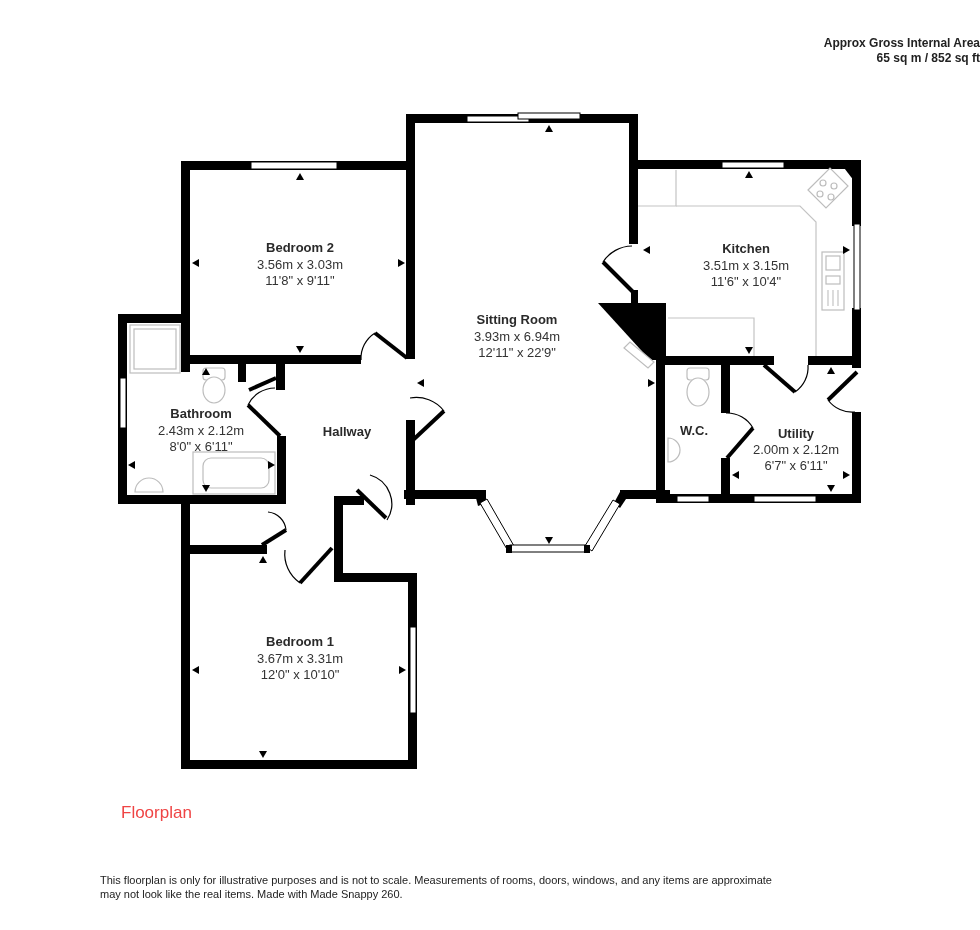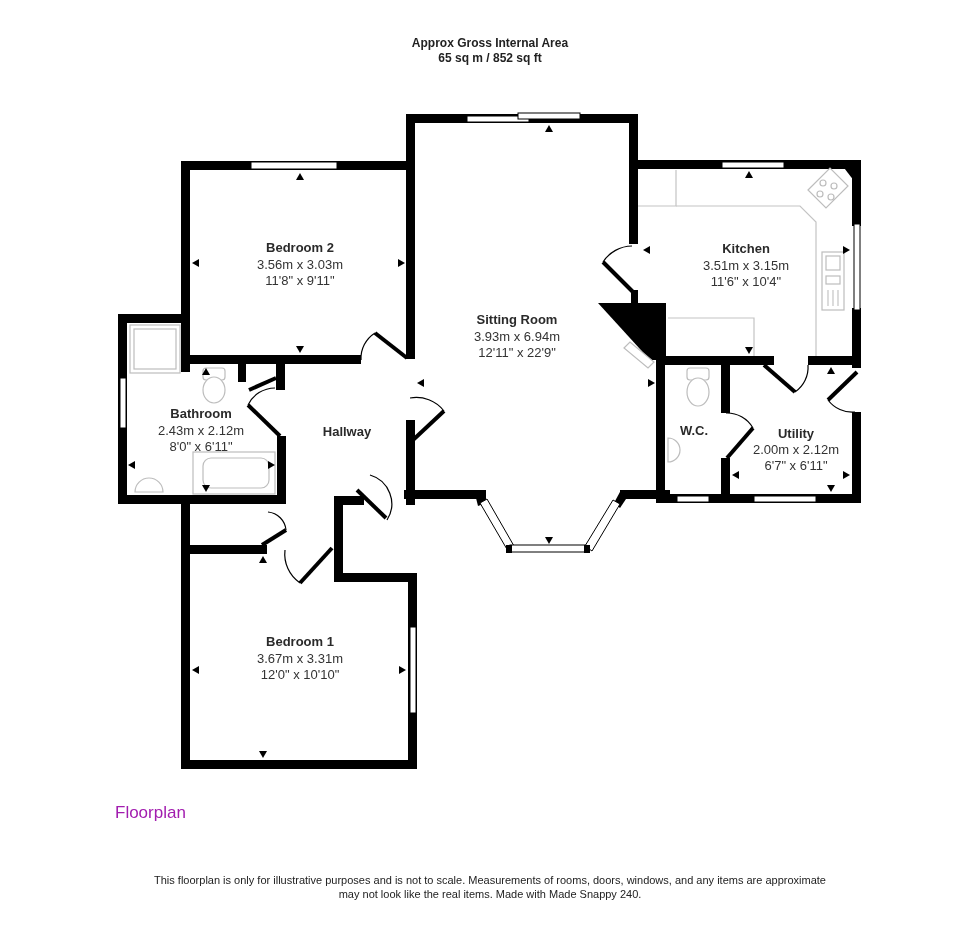--- a/index.html
+++ b/index.html
@@ -1,31 +1,31 @@
 <!DOCTYPE html>
 <html><head>
 <meta charset="utf-8">
 <style>
   html, body { margin: 0; padding: 0; background: #ffffff; }
   body { width: 980px; height: 930px; position: relative; overflow: hidden;
          font-family: "Liberation Sans", sans-serif; color: #222; }
-  .header { position: absolute; left: 0; width: 980px; top: 36px; text-align: center;
+  .header { position: absolute; left: 0; width: 980px; top: 36px; text-align: right;
             font-weight: bold; font-size: 12px; line-height: 15px; color: #222; }
   svg.plan { position: absolute; left: 0; top: 0; }
   .room-name { font-family: "Liberation Sans", sans-serif; font-weight: bold; font-size: 13px; fill: #2a2a2a; }
   .room-dim { font-family: "Liberation Sans", sans-serif; font-size: 13px; fill: #333; }
   .wall { fill: #000; }
   .win { fill: #fff; stroke: #000; stroke-width: 1; }
   .door { fill: none; stroke: #000; stroke-width: 1.2; }
   .doorleaf { stroke: #000; stroke-width: 4; stroke-linecap: butt; }
   .fixture { fill: #fff; stroke: #bdbdbd; stroke-width: 1.2; }
   .fixline { fill: none; stroke: #c4c4c4; stroke-width: 1.2; }
   .arrow { fill: #000; }
-  .floor-label { position: absolute; left: 115px; top: 803px; font-size: 17px; color: #a21caf; }
-  .disclaimer { position: absolute; left: 100px; width: 780px; top: 873px; text-align: center;
+  .floor-label { position: absolute; left: 121px; top: 803px; font-size: 17px; color: #ef4444; }
+  .disclaimer { position: absolute; left: 100px; width: 780px; top: 873px; text-align: left;
                 font-size: 11px; line-height: 14px; color: #222; }
 </style>
 </head>
 <body>
 
 <div class="header">
   <div>Approx Gross Internal Area</div>
   <div>65 sq m / 852 sq ft</div>
 </div>
 
@@ -247,14 +247,14 @@
     <text class="room-name" x="300" y="646" text-anchor="middle">Bedroom 1</text>
     <text class="room-dim" x="300" y="663" text-anchor="middle">3.67m x 3.31m</text>
     <text class="room-dim" x="300" y="679" text-anchor="middle">12'0" x 10'10"</text>
   </g>
 </svg>
 
 <div class="floor-label">Floorplan</div>
 
 <div class="disclaimer">
   <div>This floorplan is only for illustrative purposes and is not to scale. Measurements of rooms, doors, windows, and any items are approximate</div>
-  <div>may not look like the real items. Made with Made Snappy 240.</div>
+  <div>may not look like the real items. Made with Made Snappy 260.</div>
 </div>
 
 </body></html>

